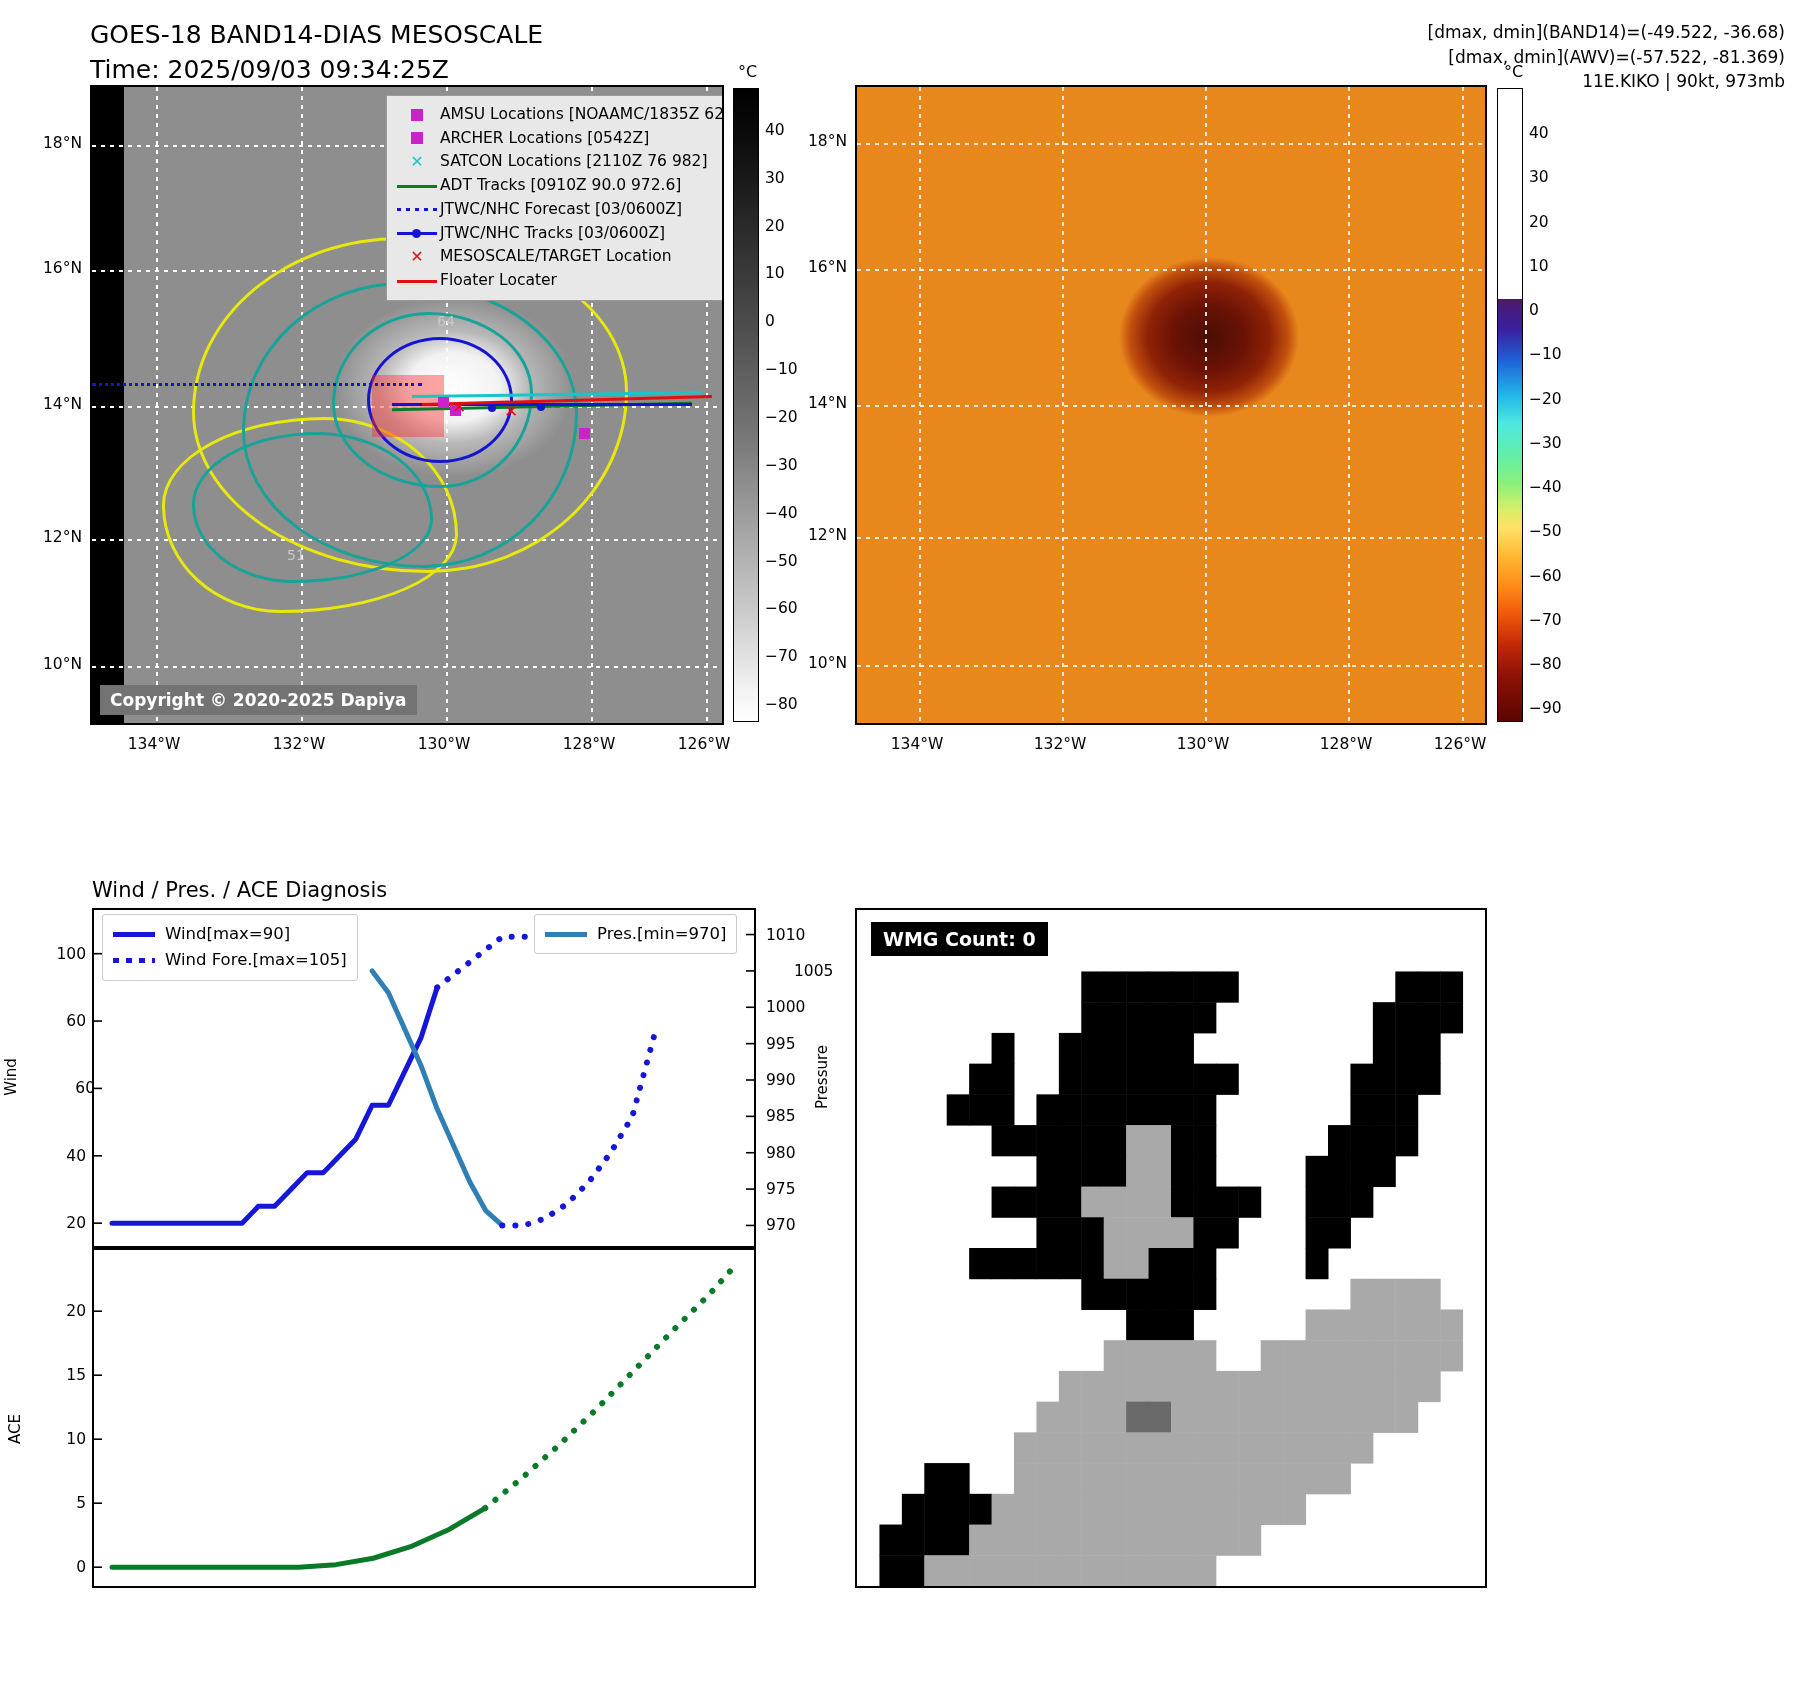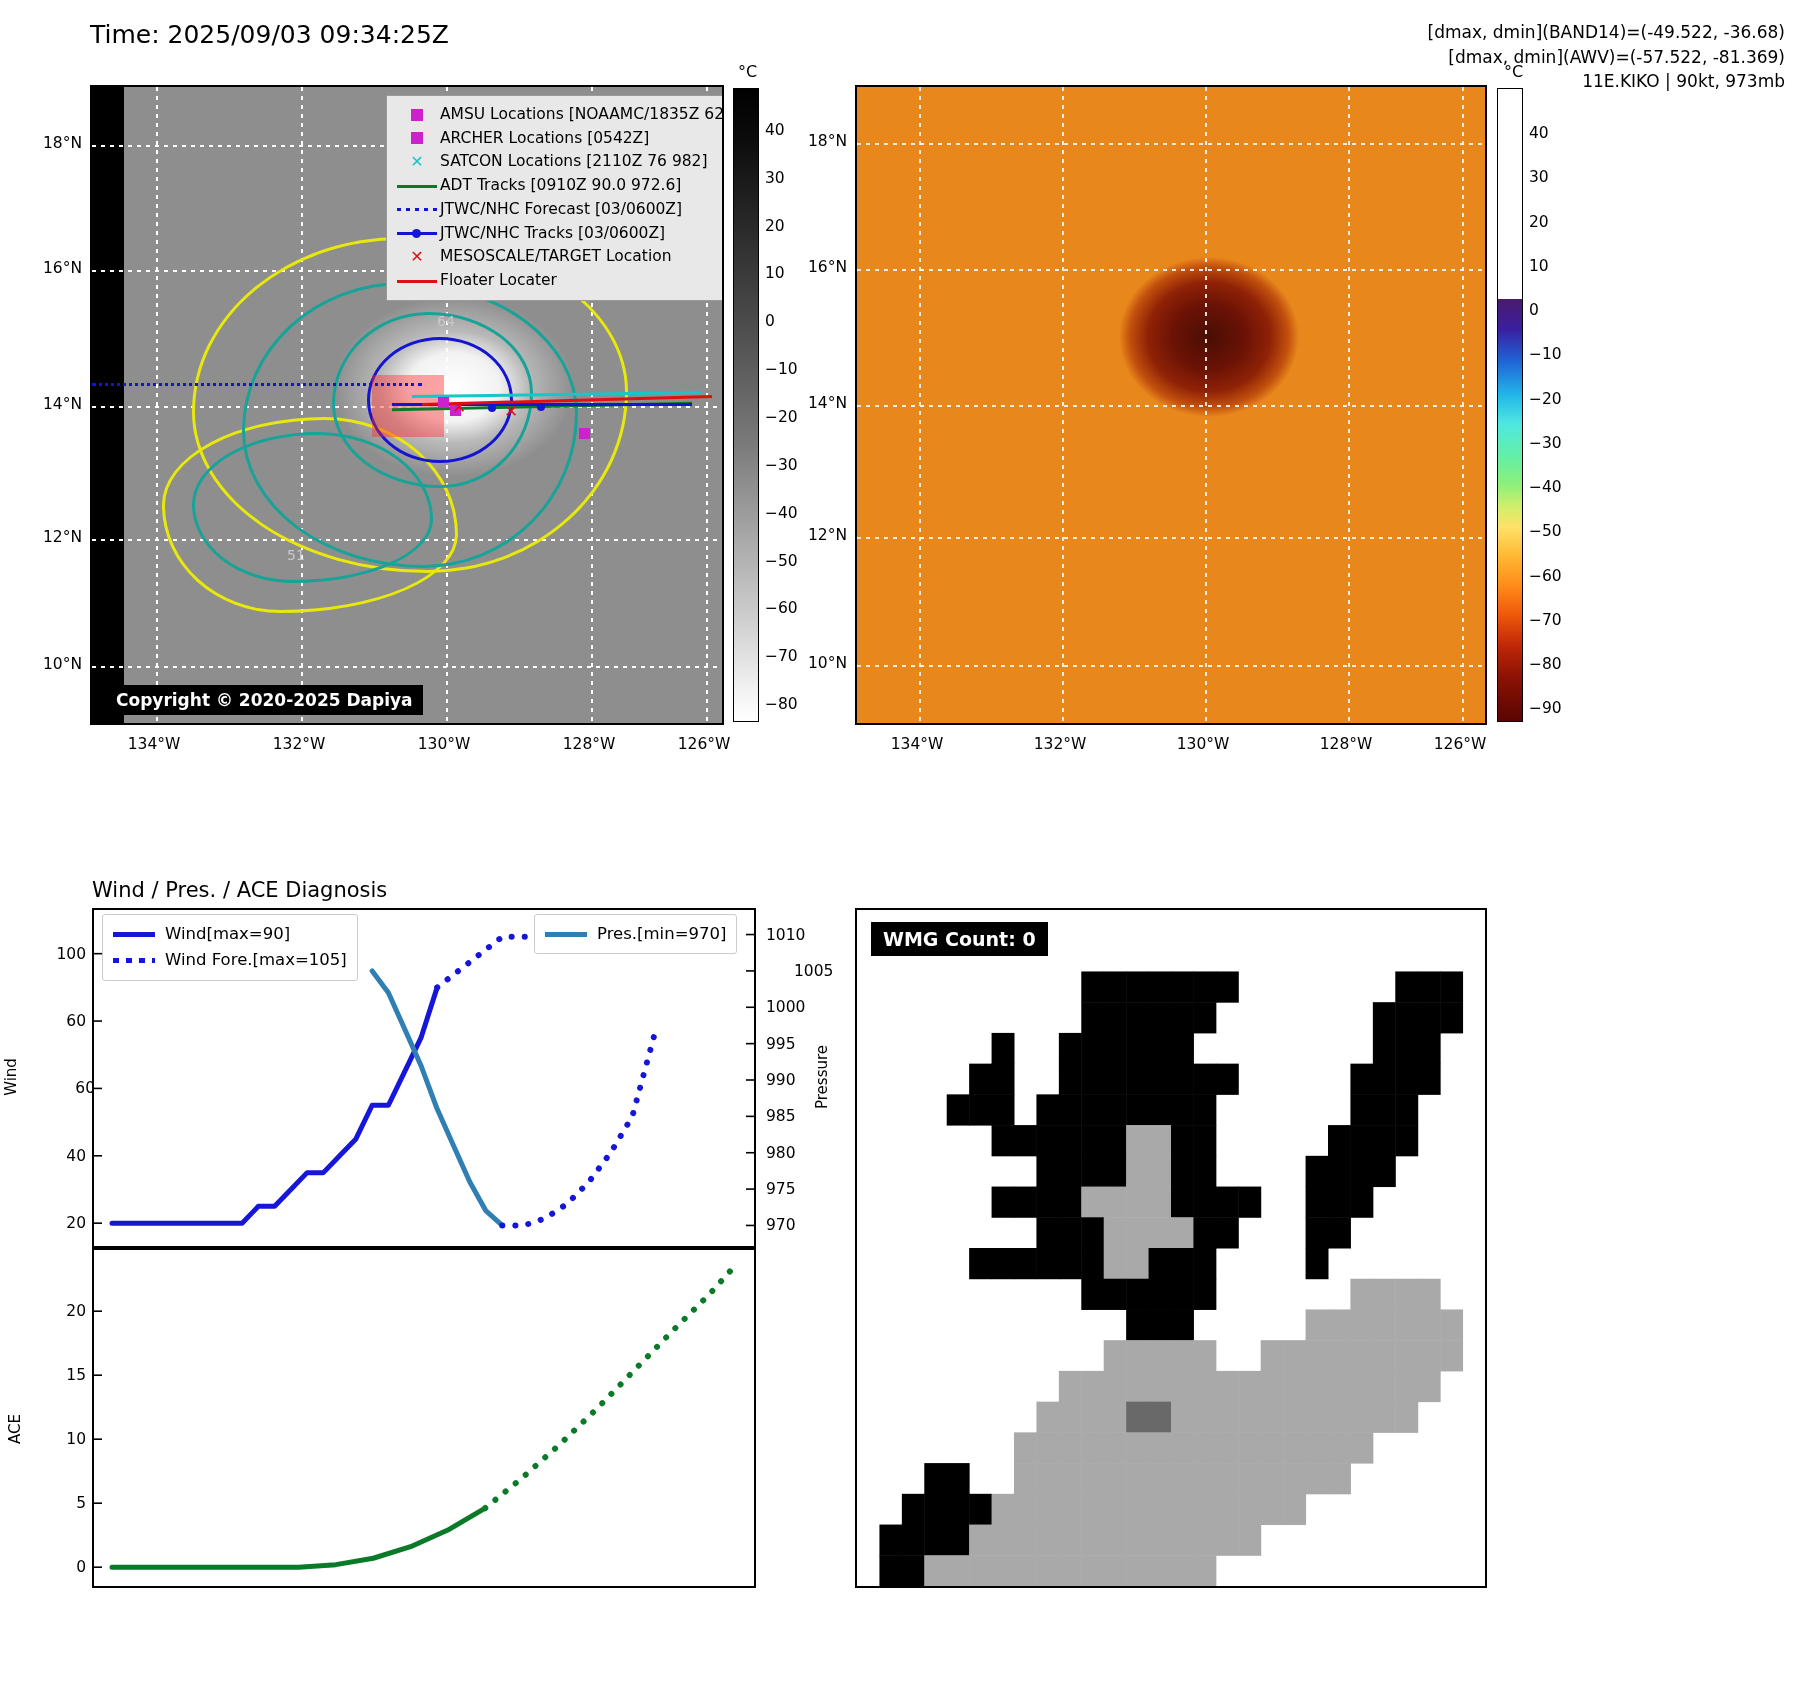--- a/index.html
+++ b/index.html
@@ -53,21 +53,21 @@
   #ir-legend .row{display:flex;align-items:center;white-space:nowrap;}
   #ir-legend .key{width:46px;flex:0 0 46px;display:flex;align-items:center;justify-content:center;}
   .k-sq{width:12px;height:12px;background:#cc22cc;}
   .k-x{color:#17c6c6;font-size:16px;font-weight:bold;}
   .k-xr{color:#e01010;font-size:16px;font-weight:bold;}
   .k-line{width:40px;height:3px;}
   .k-dots{width:40px;height:3px;background-image:repeating-linear-gradient(90deg,#1414d2 0 4px,transparent 4px 9px);}
   .k-dotline{width:40px;height:3px;background:#1414d2;position:relative;}
   .k-dotline::after{content:"";position:absolute;left:15px;top:-3px;width:9px;height:9px;border-radius:50%;background:#1414d2;}
 
-  #copyright{position:absolute;left:14px;bottom:8px;background:#000000;color:#fff;
+  #copyright{position:absolute;left:8px;bottom:8px;background:#737373;color:#fff;
              font-size:17px;font-weight:bold;padding:5px 10px;z-index:9;}
 
   
   .cbar-unit{position:absolute;font-size:16px;}
   .cbar{position:absolute;width:26px;border:1.5px solid #000;box-sizing:border-box;}
   .cbar-gray{background:linear-gradient(to bottom,#000 0%,#0c0c0c 8%,#2a2a2a 22%,#4e4e4e 38%,#777 55%,#a5a5a5 70%,#cfcfcf 84%,#f2f2f2 95%,#fff 100%);}
   .cbar-col{background:linear-gradient(to bottom,
         #ffffff 0%, #ffffff 33.3%,
         #4b1a6e 33.3%, #3a1f9e 38%, #1f63d6 43%,
         #23b7e8 48.5%, #4fe8e0 53%, #63efa8 58%,
@@ -113,20 +113,21 @@
 
   
   #wmg-panel{left:855px;top:908px;width:632px;height:680px;background:#fff;overflow:hidden;}
   #wmg-badge{position:absolute;left:14px;top:12px;background:#000;color:#fff;
              font-size:19px;font-weight:bold;padding:6px 12px;z-index:6;}
 </style>
 </head>
 <body>
 
 <div class="abs" id="title-block">
+  <div>GOES-18 BAND14-DIAS MESOSCALE</div>
   <div>Time: 2025/09/03 09:34:25Z</div>
 </div>
 
 <div class="abs" id="stats-block">
   <div>[dmax, dmin](BAND14)=(-49.522, -36.68)</div>
   <div>[dmax, dmin](AWV)=(-57.522, -81.369)</div>
   <div>11E.KIKO | 90kt, 973mb</div>
 </div>
 
 <div class="abs panel-frame" id="ir-panel">

